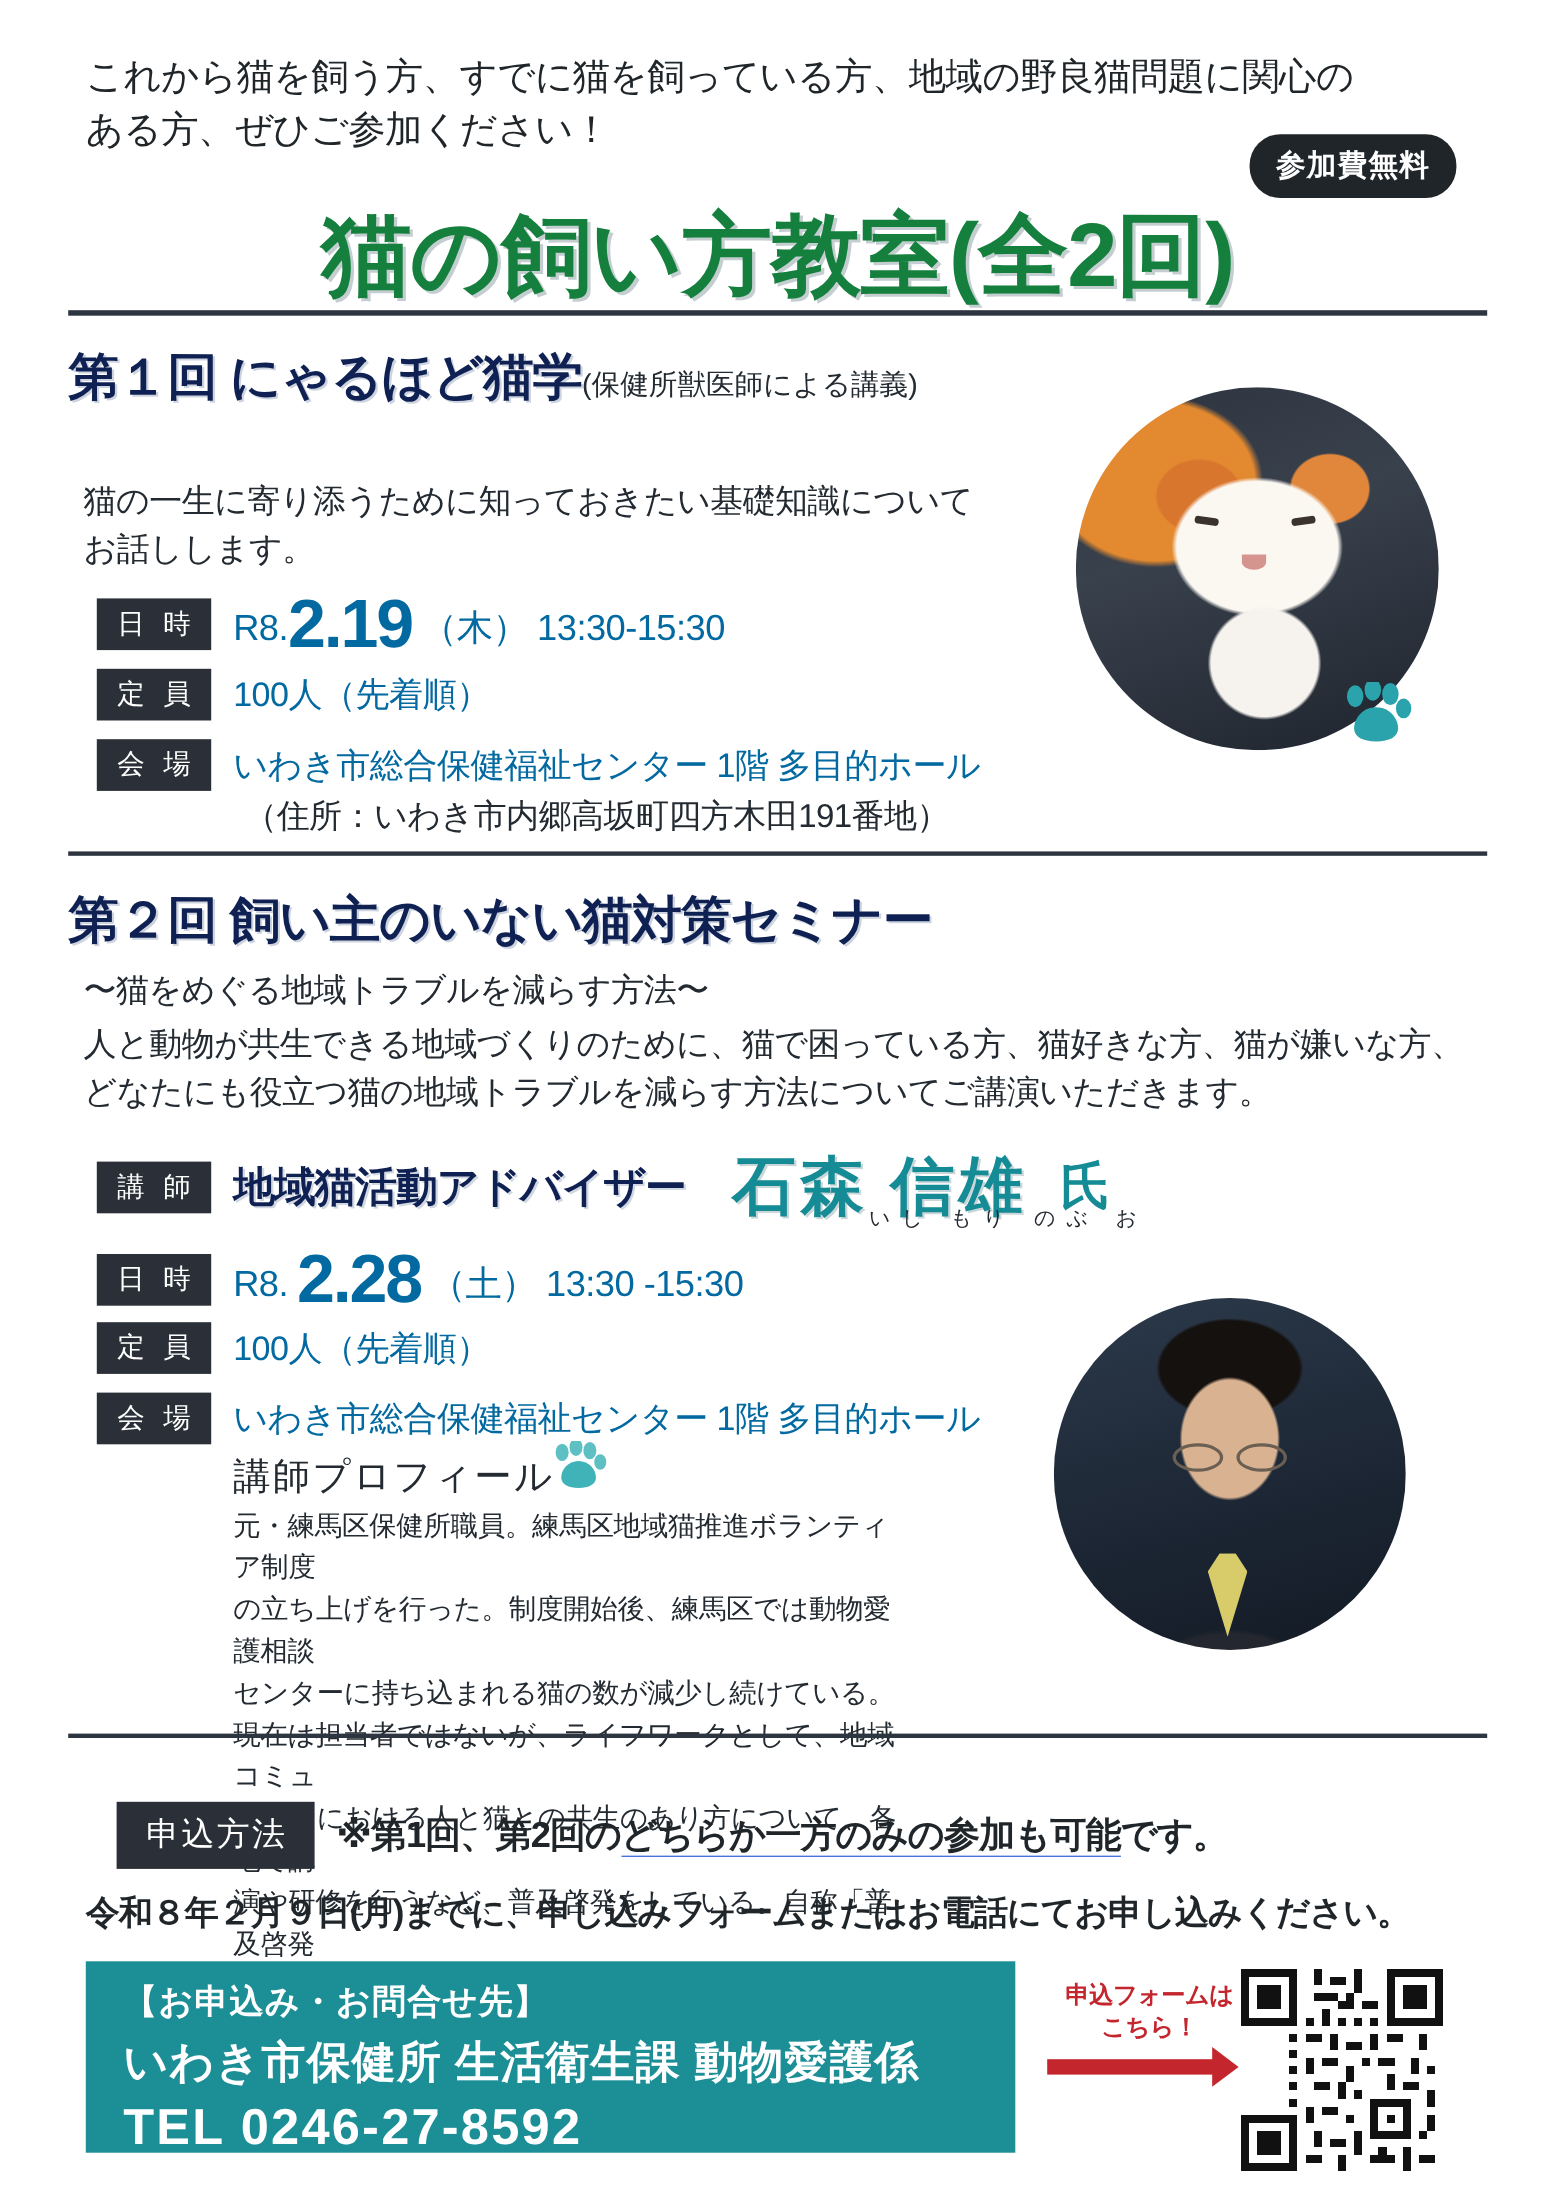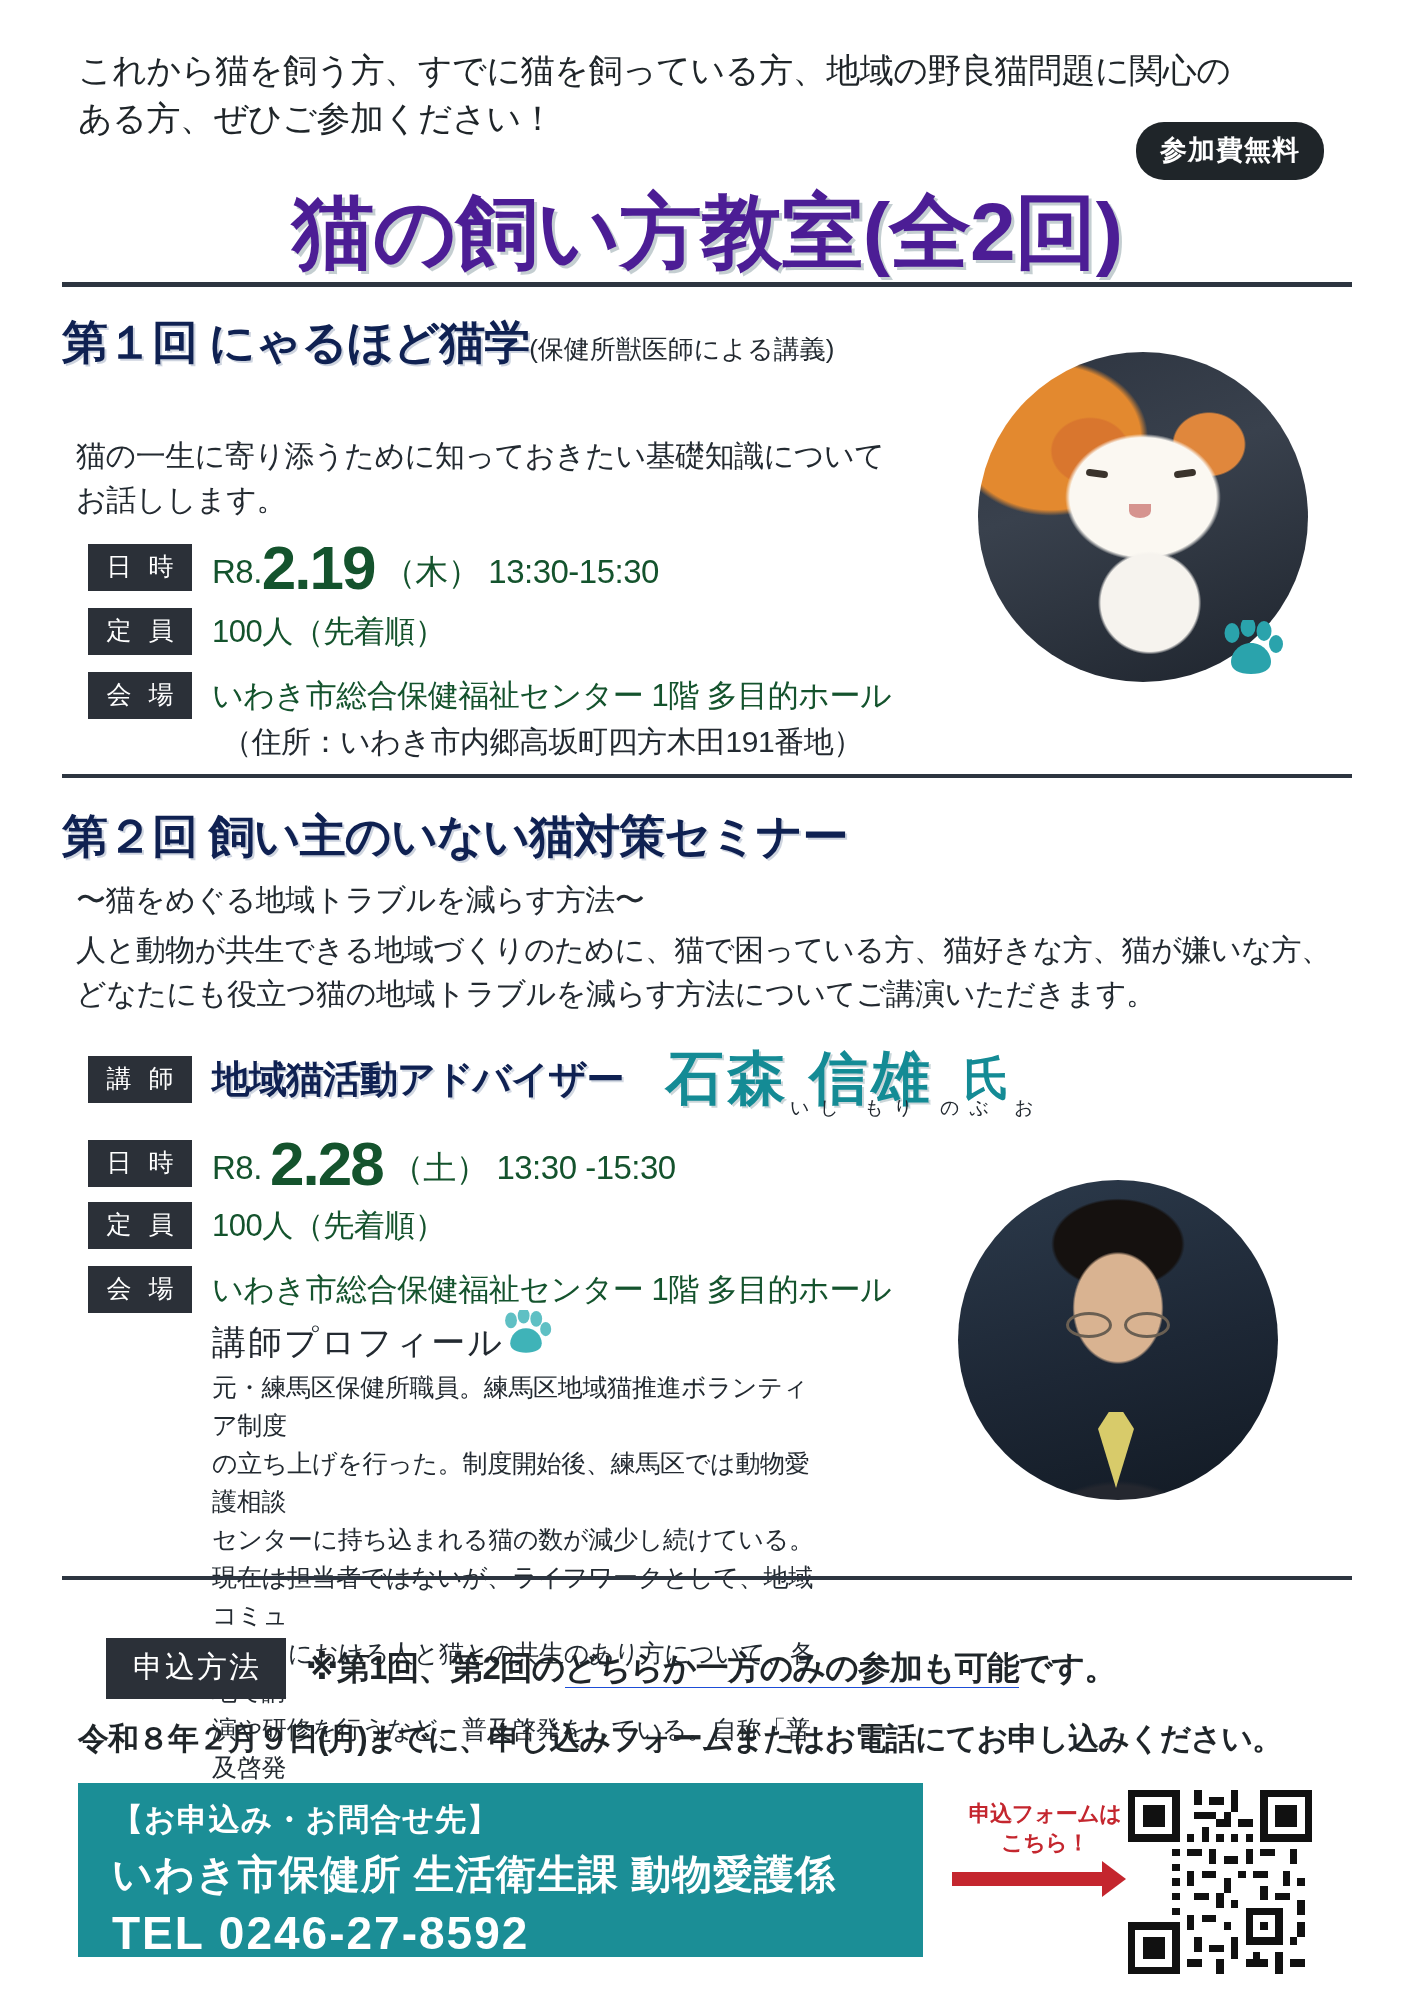--- a/index.html
+++ b/index.html
@@ -25,21 +25,21 @@
     background: #1f2529; color: #ffffff;
     border-radius: 28px; padding: 10px 24px 12px;
     font-size: 27px; font-weight: bold; letter-spacing: 1px;
     white-space: nowrap;
   }
 
   
   .main-title {
     position: absolute; left: 0; top: 178px; width: 1414px;
     text-align: center;
-    font-size: 82px; font-weight: bold; color: #4c1d95;
+    font-size: 82px; font-weight: bold; color: #15803d;
     letter-spacing: -1px;
     text-shadow: 3px 3px 0 rgba(20,60,70,.25);
   }
   .rule {
     position: absolute; left: 62px; width: 1290px;
     height: 5px; background: #2d3540;
   }
   .rule.thin { height: 4px; }
 
   
@@ -62,21 +62,21 @@
 
   
   .chip {
     display: inline-block; background: #2b3038; color: #fff;
     font-size: 25px; font-weight: 500;
     width: 104px; text-align: center;
     padding: 6px 0 8px; letter-spacing: 5px; text-indent: 5px;
     vertical-align: middle;
   }
   .row { position: absolute; display: flex; align-items: center; gap: 20px; }
-  .row .val { font-size: 31px; color: #14532d; letter-spacing: -.5px; white-space: nowrap; }
+  .row .val { font-size: 31px; color: #0369a1; letter-spacing: -.5px; white-space: nowrap; }
   .val .r8 { font-size: 33px; font-weight: 500; }
   .val .big { font-size: 62px; font-weight: bold; letter-spacing: -2px; vertical-align: -6px; }
   .val .dow { font-size: 33px; font-weight: 500; }
   .val .time { font-size: 33px; }
 
   .sub-line { position: absolute; font-size: 30px; color: #232a31; letter-spacing: -.5px; }
 
   
   .photo {
     position: absolute; border-radius: 50%; overflow: hidden;

